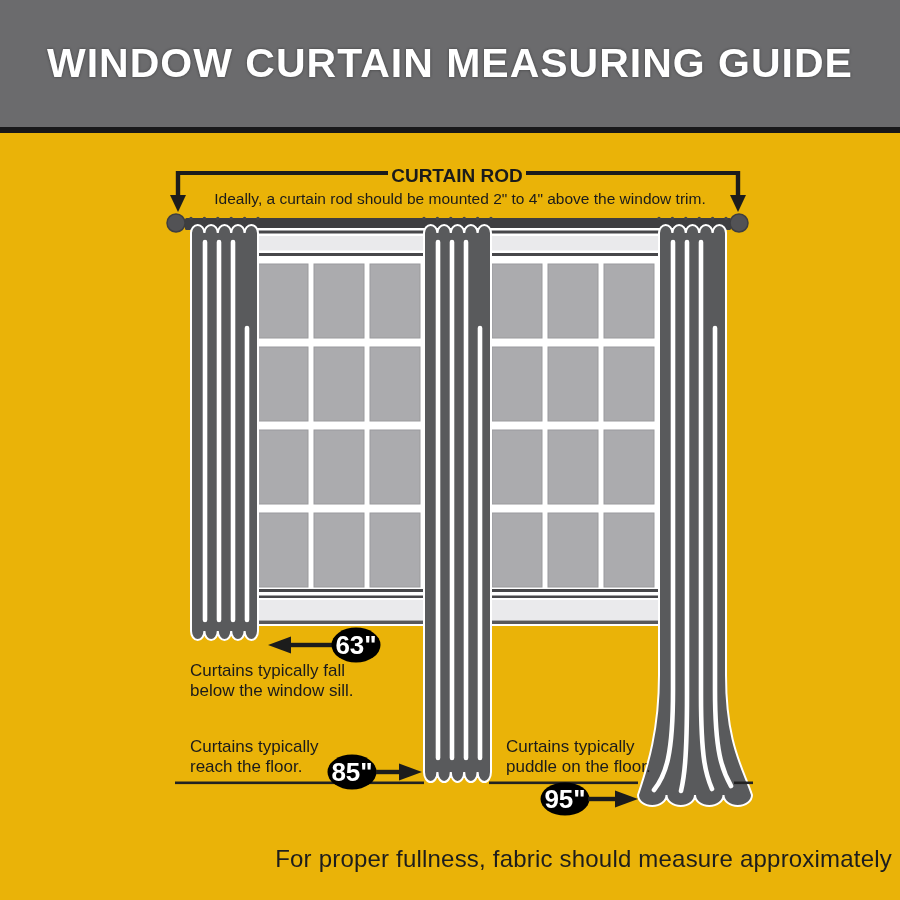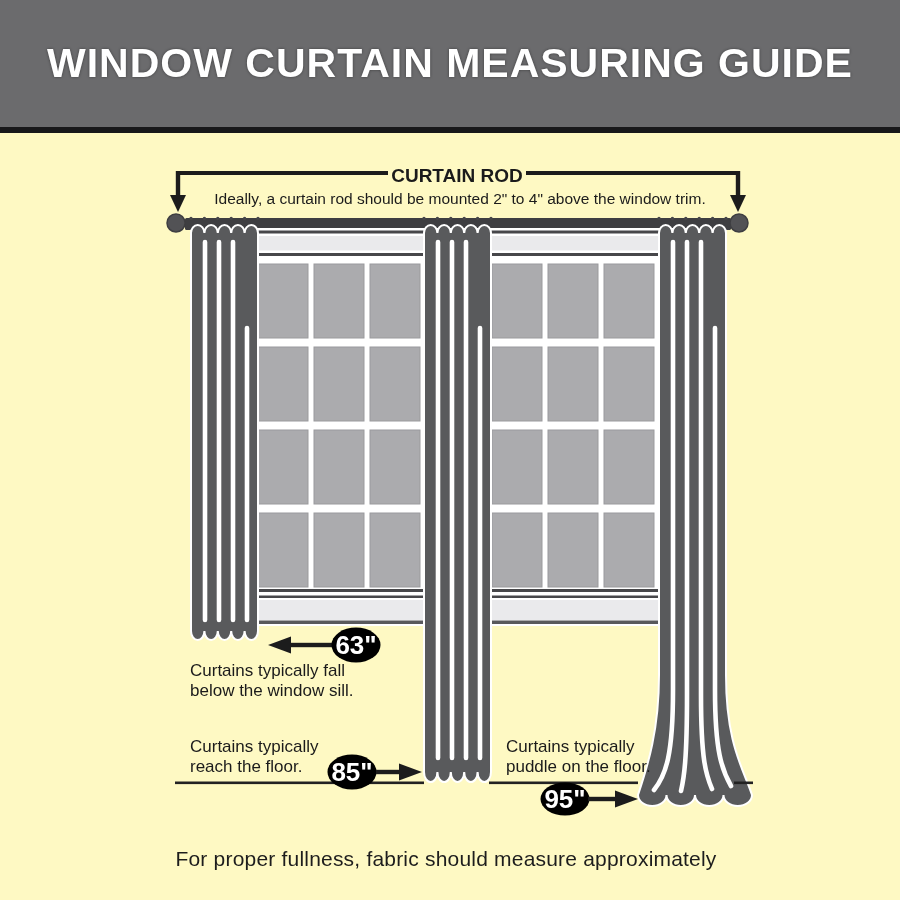--- a/index.html
+++ b/index.html
@@ -1,30 +1,30 @@
 <!DOCTYPE html>
 <html><head>
 <meta charset="utf-8">
 <style>
   html,body{margin:0;padding:0;background:#ffffff;}
   body{width:900px;height:900px;position:relative;font-family:"Liberation Sans",sans-serif;overflow:hidden;}
-  .page{position:absolute;inset:0;background:#fef9c3;}
+  .page{position:absolute;inset:0;background:#eab308;}
   .header{
     position:absolute;left:0;top:0;width:900px;height:127px;
     background:#6b6b6d;border-bottom:6px solid #18181a;
     display:flex;align-items:center;justify-content:center;
   }
   .header .title{
     color:#ffffff;font-weight:bold;font-size:41px;letter-spacing:1px;
     text-shadow:0 0 3px rgba(0,0,0,0.45);white-space:nowrap;
   }
   svg{position:absolute;left:0;top:0;}
   .footer{
-    position:absolute;left:0;top:845px;width:892px;text-align:center;
-    color:#1d1d1d;font-size:21px;line-height:27px;letter-spacing:0.2px;
+    position:absolute;left:0;top:845px;width:892px;text-align:right;
+    color:#1d1d1d;font-size:24px;line-height:27px;letter-spacing:0.2px;
   }
   .rod-label{font-weight:bold;font-size:19px;fill:#1b1b1b;}
   .rod-note{font-size:15.5px;fill:#1b1b1b;}
   .caption{font-size:17px;fill:#1b1b1b;}
   .badge-text{font-weight:bold;font-size:26px;fill:#ffffff;}
 </style>
 </head>
 <body>
 
 <div class="page">

